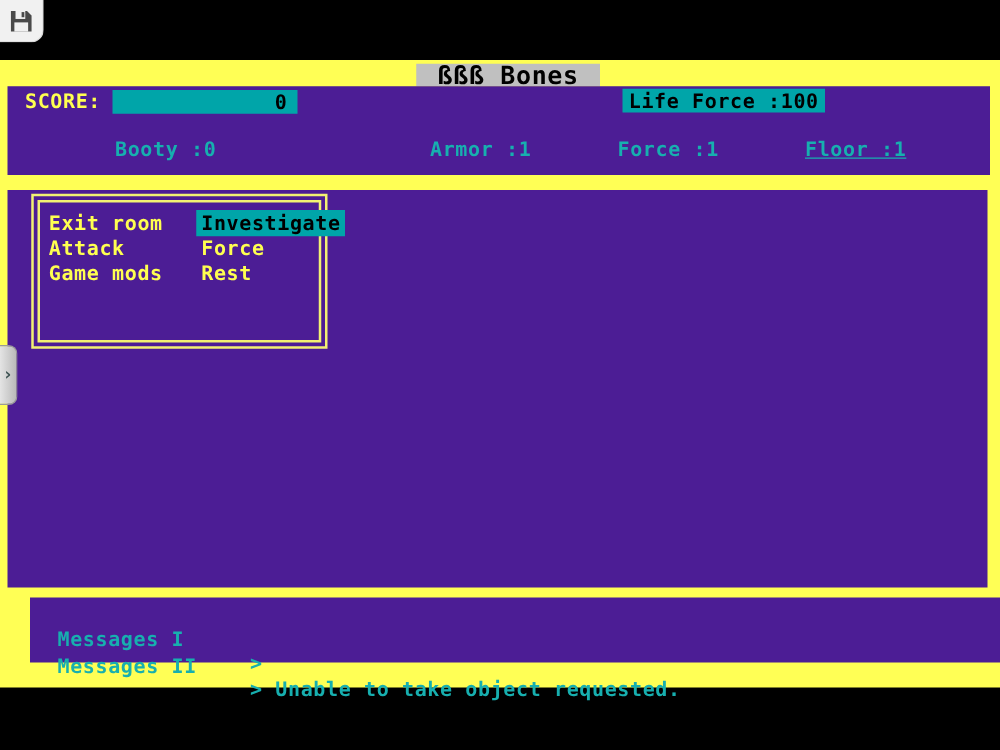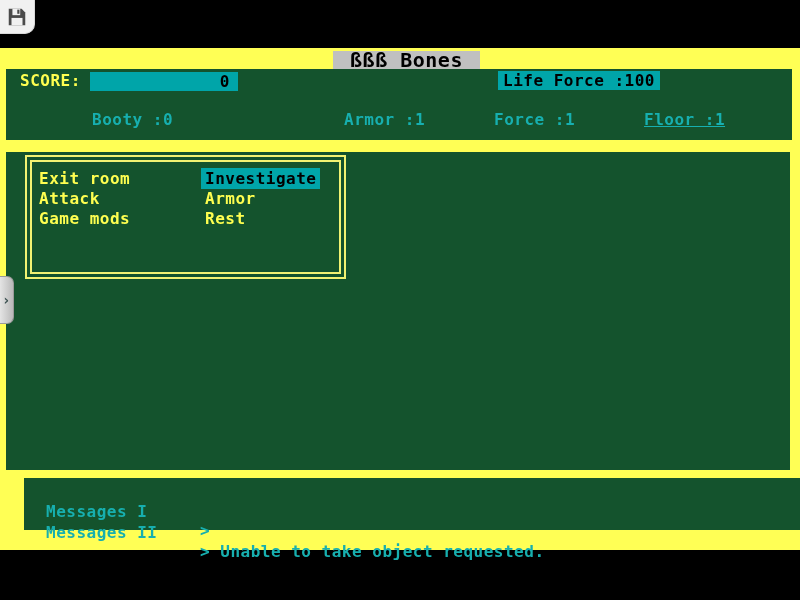--- a/index.html
+++ b/index.html
@@ -25,21 +25,21 @@
   
   .screen {
     position:absolute; left:0; top:48px; width:800px; height:502px;
     background:#FFFF55;
   }
   .title-bar {
     position:absolute; left:333px; top:51px; width:147px; height:18px;
     background:#C0C0C0; color:#000;
     text-align:center; line-height:18px; font-size:20px;
   }
-  .panel { position:absolute; background:#14532d; }
+  .panel { position:absolute; background:#4c1d95; }
   .panel-score    { left:6px;  top:69px;  width:786px; height:71px; }
   .panel-main     { left:6px;  top:152px; width:784px; height:318px; }
   .panel-messages { left:24px;  top:478px; width:784px; height:52px; }
 
   .score-label { position:absolute; left:14px; top:2px; color:#FFFF50; }
   .score-bar {
     position:absolute; left:84px; top:3px; width:148px; height:19px;
     background:#00A5A9; color:#000;
     text-align:right; line-height:19px; padding-right:8px;
   }
@@ -47,27 +47,27 @@
     position:absolute; left:492px; top:2px; height:19px;
     background:#00A5A9; color:#000; line-height:19px; padding:0 5px;
   }
   .stat { position:absolute; top:41px; color:#17AFAF;margin-left:44px; }
   .stat-booty { left:42px; }
   .stat-armor { left:294px;text-align:right; }
   .stat-force { left:444px; }
   .stat-floor { left:594px;text-decoration:underline; }
 
   .menu-box {
-    position:absolute; left:19px; top:3px; width:321px; height:124px;
+    position:absolute; left:19px; top:3px; width:237px; height:124px;
     border:2px solid #F2F272;
   }
   .menu-inner { position:absolute; inset:3px; border:2px solid #F2F272; }
   .menu-col { position:absolute; top:7px; }
   .menu-col-left  { left:7px; }
-  .menu-col-right { left:129px;margin-left:44px; }
+  .menu-col-right { left:129px; }
   .menu-item { height:20px; line-height:20px; color:#FFFF50; cursor:pointer; white-space:nowrap; }
   .menu-item .selected {
     background:#00A5A9; color:#000; padding:1px 4px; margin-left:-4px;
   }
 
   .side-tab {
     position:absolute; left:0; top:276px; width:14px; height:48px;
     background:linear-gradient(90deg,#e4e4e4,#b9b9b9);
     border:1px solid #9a9a9a; border-left:none;
     border-radius:0 7px 7px 0;
@@ -112,21 +112,21 @@
 <div class="panel panel-main">
   <div class="menu-box">
     <div class="menu-inner">
       <div class="menu-col menu-col-left">
         <div class="menu-item">Exit room</div>
         <div class="menu-item">Attack</div>
         <div class="menu-item">Game mods</div>
       </div>
       <div class="menu-col menu-col-right">
         <div class="menu-item"><span class="selected">Investigate</span></div>
-        <div class="menu-item">Armor</div>
+        <div class="menu-item">Force</div>
         <div class="menu-item">Rest</div>
       </div>
     </div>
   </div>
 </div>
 
 <div class="side-tab">
   <span>›</span>
 </div>
 

